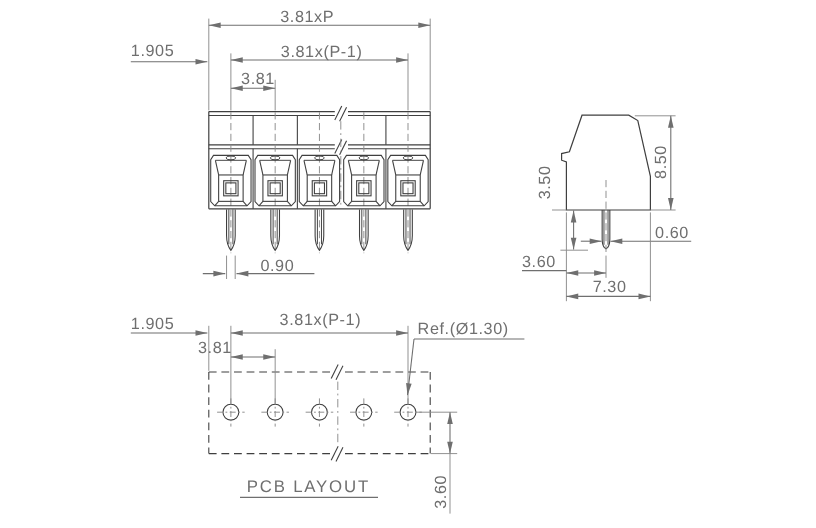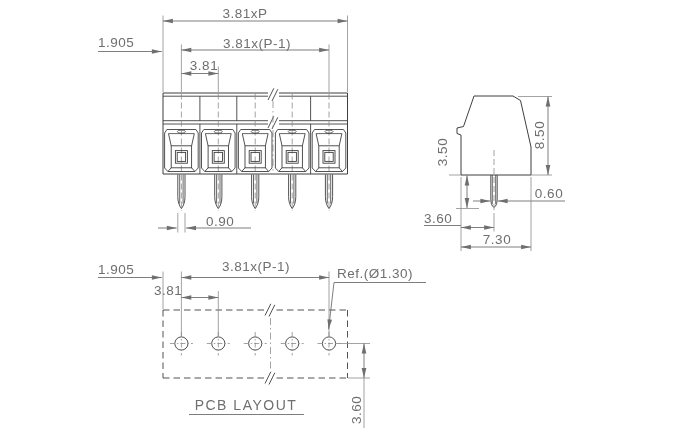--- a/index.html
+++ b/index.html
@@ -1,16 +1,16 @@
 <!DOCTYPE html>
 <html style="--line: #3f3f3f; --dim: #6f6f6f; --bg: #ffffff;"><head>
 <meta charset="utf-8">
 <style>
   html,body{margin:0;padding:0;background:#ffffff;}
-  .page{width:624px;height:440px;background:var(--bg,#fff);position:relative;overflow:hidden;}
+  .page{width:624px;height:440px;background:var(--bg,#fff);position:relative;overflow:hidden;margin-left:11px;}
   svg text{font-family:"Liberation Sans",sans-serif;font-size:13.5px;fill:var(--dim,#6f6f6f);letter-spacing:0.5px;}
   .geo{stroke:var(--line,#3f3f3f);fill:none;stroke-width:1;}
   .g9{stroke-width:0.9;}
   .g8{stroke-width:0.8;}
   .dim{stroke:var(--dim,#6f6f6f);fill:none;stroke-width:0.9;}
   .ext{stroke:#8c8c8c;fill:none;stroke-width:0.8;}
   .cl{stroke:#8c8c8c;fill:none;stroke-width:0.8;stroke-dasharray:6 3;}
   .dd{stroke:#8c8c8c;fill:none;stroke-width:0.8;stroke-dasharray:7 3 1.5 3;}
   .ddh{stroke:#8c8c8c;fill:none;stroke-width:0.8;stroke-dasharray:5 2 1.5 2;}
   .dashed{stroke:var(--line,#3f3f3f);fill:none;stroke-width:0.9;stroke-dasharray:6.5 4;}

